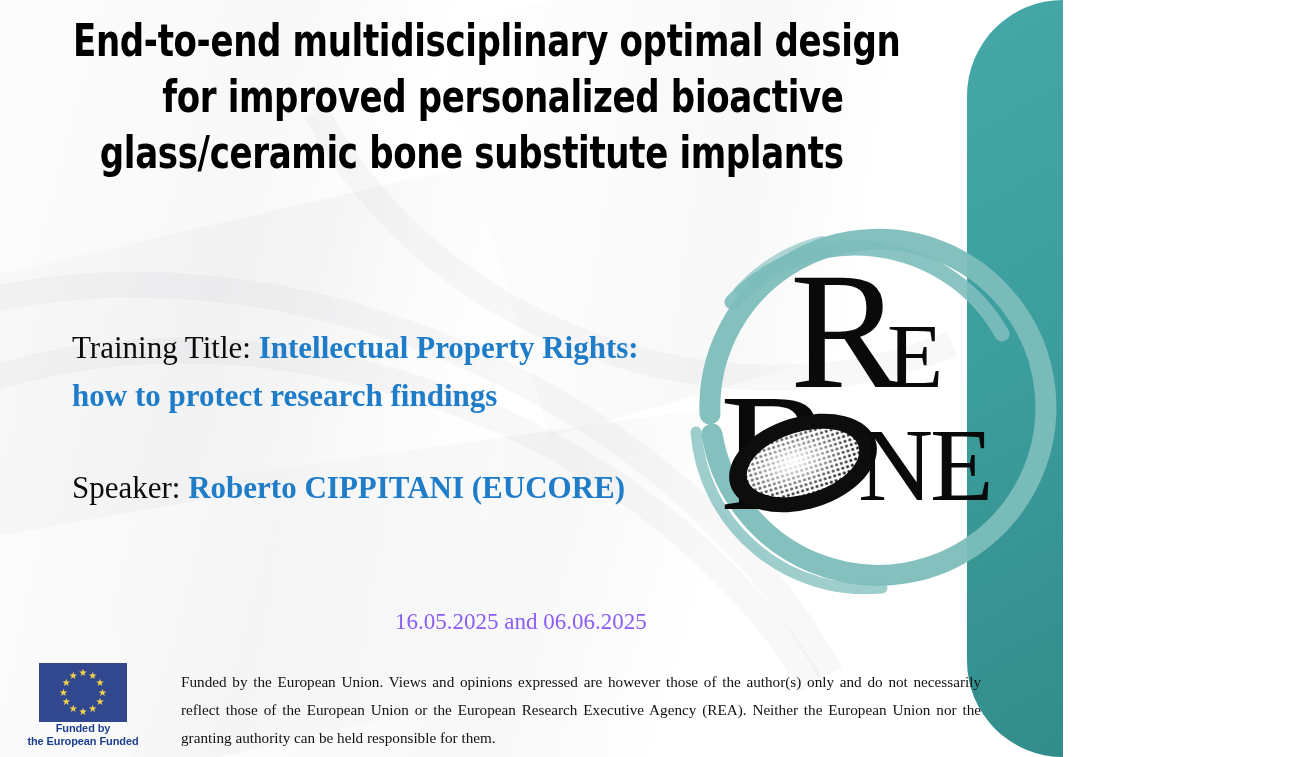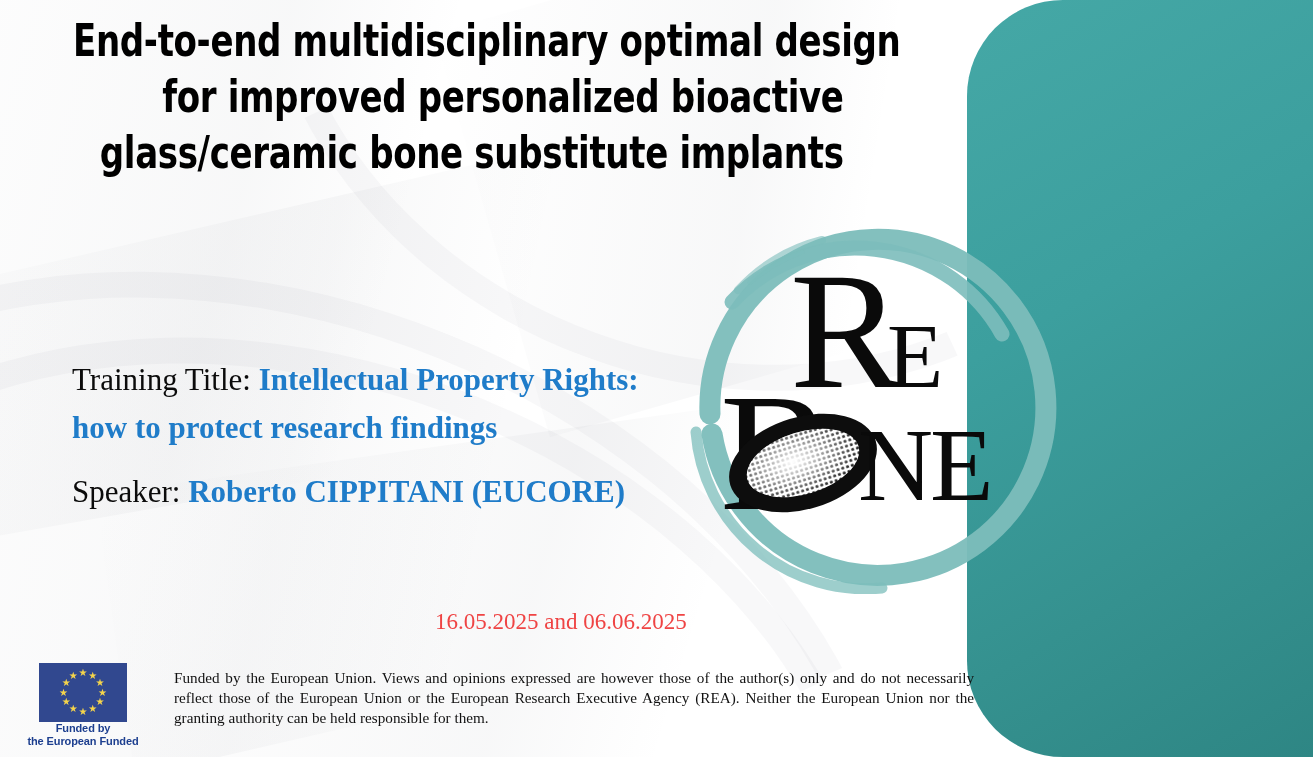--- a/index.html
+++ b/index.html
@@ -6,21 +6,21 @@
     margin: 0;
     padding: 0;
     background: #ffffff;
   }
   body {
     font-family: "Liberation Serif", serif;
   }
 
   #slide {
     position: relative;
-    width: 1313px;
+    width: 1063px;
     height: 757px;
     overflow: hidden;
     background: #ffffff;
   }
 
   
   .bg-swoosh {
     position: absolute;
     pointer-events: none;
     background: linear-gradient(115deg, rgba(0,0,0,0) 0%, rgba(120,125,135,0.055) 45%, rgba(0,0,0,0) 62%);
@@ -81,39 +81,38 @@
     top: 182px;
     width: 410px;
     height: 412px;
   }
   #logo svg { display: block; }
 
   
   #main-text {
     position: absolute;
     left: 72px;
-    top: 356px;
+    top: 324px;
     width: 620px;
     font-size: 31px;
     line-height: 48px;
     color: #000000;
   }
   .tx-black { color: #0b0b0b; font-weight: normal; }
   .tx-blue  { color: #1f7cc9; font-weight: bold; }
-  #speaker-line { margin-top: 16px; }
+  #speaker-line { margin-top: 44px; }
 
   
   #date-line {
     position: absolute;
     left: 395px;
     top: 609px;
     font-size: 23px;
-    color: #ef4444;
+    color: #8b5cf6;
     white-space: nowrap;
-    margin-left: 40px;
   }
 
   
   #eu-emblem {
     position: absolute;
     left: 27px;
     top: 660px;
     width: 112px;
     text-align: center;
   }
@@ -141,25 +140,25 @@
     font-weight: bold;
     font-size: 11px;
     line-height: 13px;
     color: #1d3f8f;
     letter-spacing: -0.1px;
   }
 
   
   #disclaimer {
     position: absolute;
-    left: 174px;
+    left: 181px;
     top: 668px;
     width: 800px;
     font-size: 15.2px;
-    line-height: 20px;
+    line-height: 28px;
     color: #111111;
     text-align: justify;
   }
 </style>
 </head>
 <body>
 
 <div id="slide">
 
   <div class="bg-swoosh a"></div>

